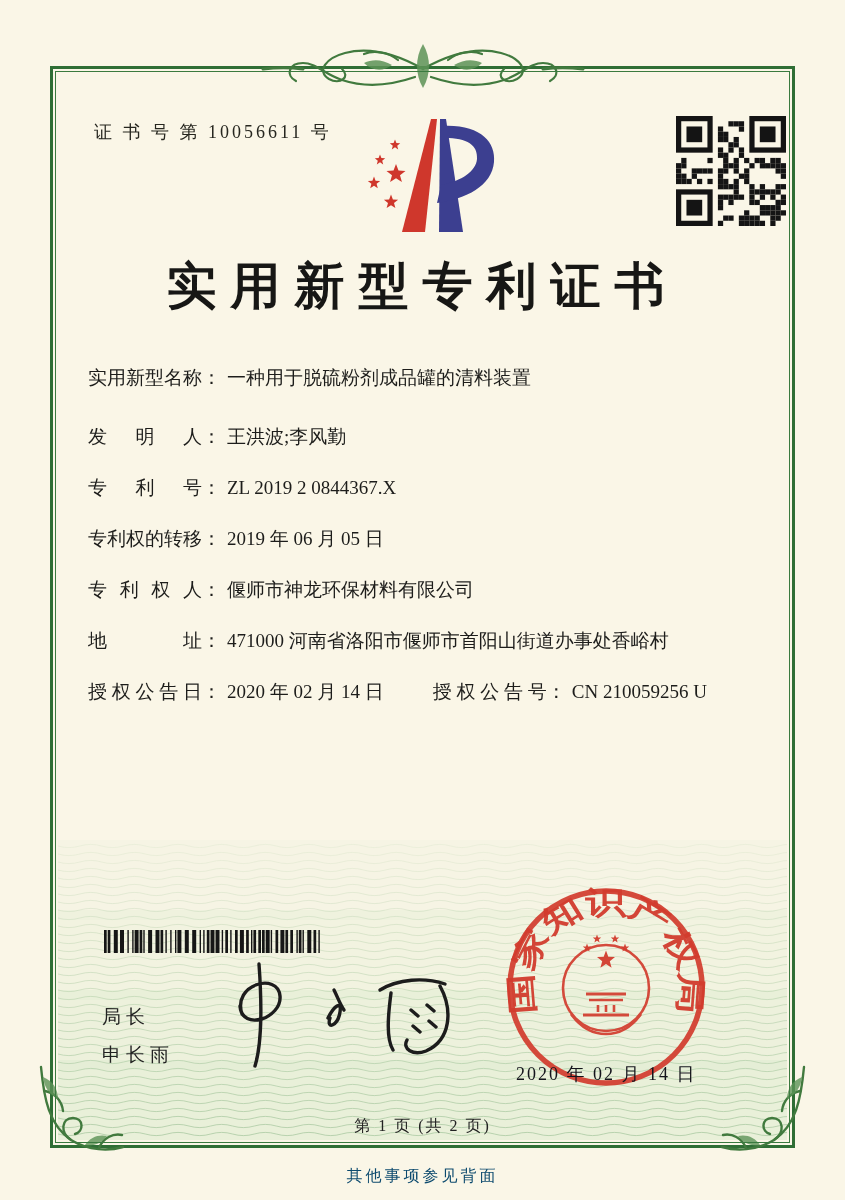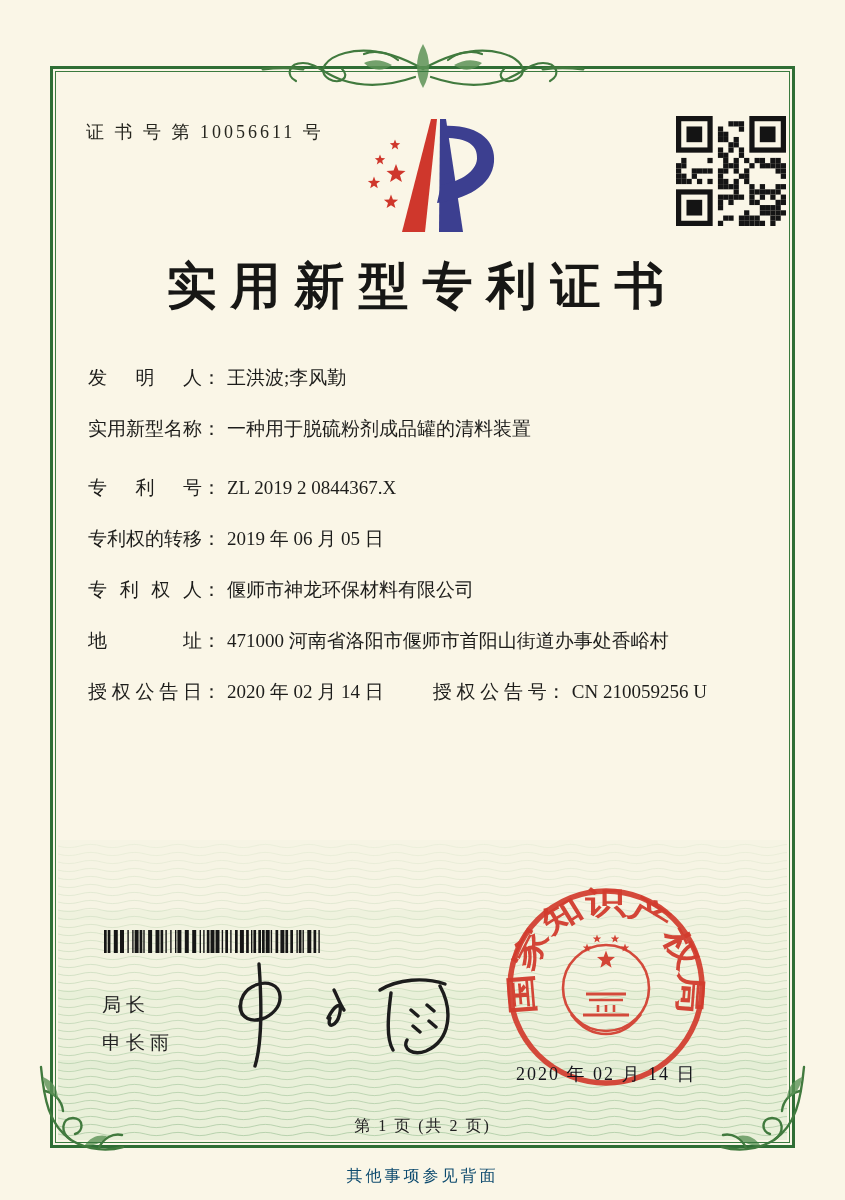--- a/index.html
+++ b/index.html
@@ -9,21 +9,21 @@
   .frame{position:absolute;left:50px;top:66px;width:745px;height:1082px;
          border:3px solid #2f6e35;box-sizing:border-box;}
   .frame::after{content:"";position:absolute;inset:2px;border:1px solid #3a7a3f;pointer-events:none;}
   .guilloche{position:absolute;left:5px;right:5px;bottom:5px;height:300px;overflow:hidden;}
   .guilloche svg{display:block;width:100%;height:100%;}
   .dragon{position:absolute;left:50%;top:-37px;transform:translateX(-50%);width:330px;height:74px;}
   .corner{position:absolute;width:100px;height:100px;}
   .corner-bl{left:-26px;bottom:-16px;}
   .corner-br{right:-26px;bottom:-16px;transform:scaleX(-1);}
   
-  .cert-no{position:absolute;left:86px;top:120px;font-size:18px;letter-spacing:3px;color:#26261f;}
+  .cert-no{position:absolute;left:94px;top:120px;font-size:18px;letter-spacing:3px;color:#26261f;}
   .logo{position:absolute;left:336px;top:114px;width:188px;height:124px;}
   .qr{position:absolute;left:676px;top:116px;width:110px;height:110px;}
   .title{position:absolute;left:0;right:0;top:253px;text-align:center;
          font-size:50px;font-weight:bold;letter-spacing:14px;color:#171715;}
   
   .fields{position:absolute;left:88px;top:365px;width:676px;font-size:19px;}
   .field-row{line-height:26px;margin-bottom:25px;white-space:nowrap;}
   .field-row.first{margin-bottom:33px;}
   .field-label{display:inline-block;width:114px;text-align:justify;text-align-last:justify;
                vertical-align:top;}
@@ -31,21 +31,21 @@
   .grant-left{display:inline-block;width:340px;}
   
   .paras{position:absolute;left:88px;top:710px;width:678px;font-size:17.5px;
          line-height:30px;text-align:justify;}
   .paras p{margin:0;text-indent:2em;}
   
   .barcode{position:absolute;left:104px;top:930px;width:218px;height:23px;}
   .seal{position:absolute;left:503px;top:884px;width:206px;height:206px;}
   .seal-date{position:absolute;left:516px;top:1062px;font-size:18px;letter-spacing:2px;color:#14141c;}
   .bureau{position:absolute;left:102px;font-size:19px;letter-spacing:5px;
-          font-family:Liberation Mono, monospace;color:#222;}
+          font-family:Liberation Mono, monospace;color:#222;margin-top:12px;}
   .bureau.t{top:992px;}
   .bureau.n{top:1030px;}
   .autograph{position:absolute;left:212px;top:952px;width:250px;height:118px;}
   .page-info{position:absolute;left:0;right:0;top:1116px;text-align:center;font-size:16px;
              letter-spacing:2px;color:#222;}
   .back-note{position:absolute;left:0;right:0;top:1166px;text-align:center;font-size:16px;
              letter-spacing:3px;color:#0c4a6e;}
 </style>
 </head>
 <body>
@@ -291,25 +291,25 @@
       <rect x="75" y="5" width="25" height="25" fill="#faf6e7"></rect>
       <rect x="80" y="10" width="15" height="15" fill="#141414"></rect>
       <rect x="0" y="70" width="35" height="35" fill="#141414"></rect>
       <rect x="5" y="75" width="25" height="25" fill="#faf6e7"></rect>
       <rect x="10" y="80" width="15" height="15" fill="#141414"></rect>
     </svg>
 
   <div class="title">实用新型专利证书</div>
 
   <div class="fields">
-    <div class="field-row">
-      <span class="field-label">发明人</span><span class="field-colon">：</span><span class="field-value">王洪波;李风勤</span>
-    </div>
     <div class="field-row first">
       <span class="field-label">实用新型名称</span><span class="field-colon">：</span><span class="field-value">一种用于脱硫粉剂成品罐的清料装置</span>
+    </div>
+    <div class="field-row">
+      <span class="field-label">发明人</span><span class="field-colon">：</span><span class="field-value">王洪波;李风勤</span>
     </div>
     <div class="field-row">
       <span class="field-label">专利号</span><span class="field-colon">：</span><span class="field-value">ZL 2019 2 0844367.X</span>
     </div>
     <div class="field-row">
       <span class="field-label">专利权的转移</span><span class="field-colon">：</span><span class="field-value">2019 年 06 月 05 日</span>
     </div>
     <div class="field-row">
       <span class="field-label">专利权人</span><span class="field-colon">：</span><span class="field-value">偃师市神龙环保材料有限公司</span>
     </div>

